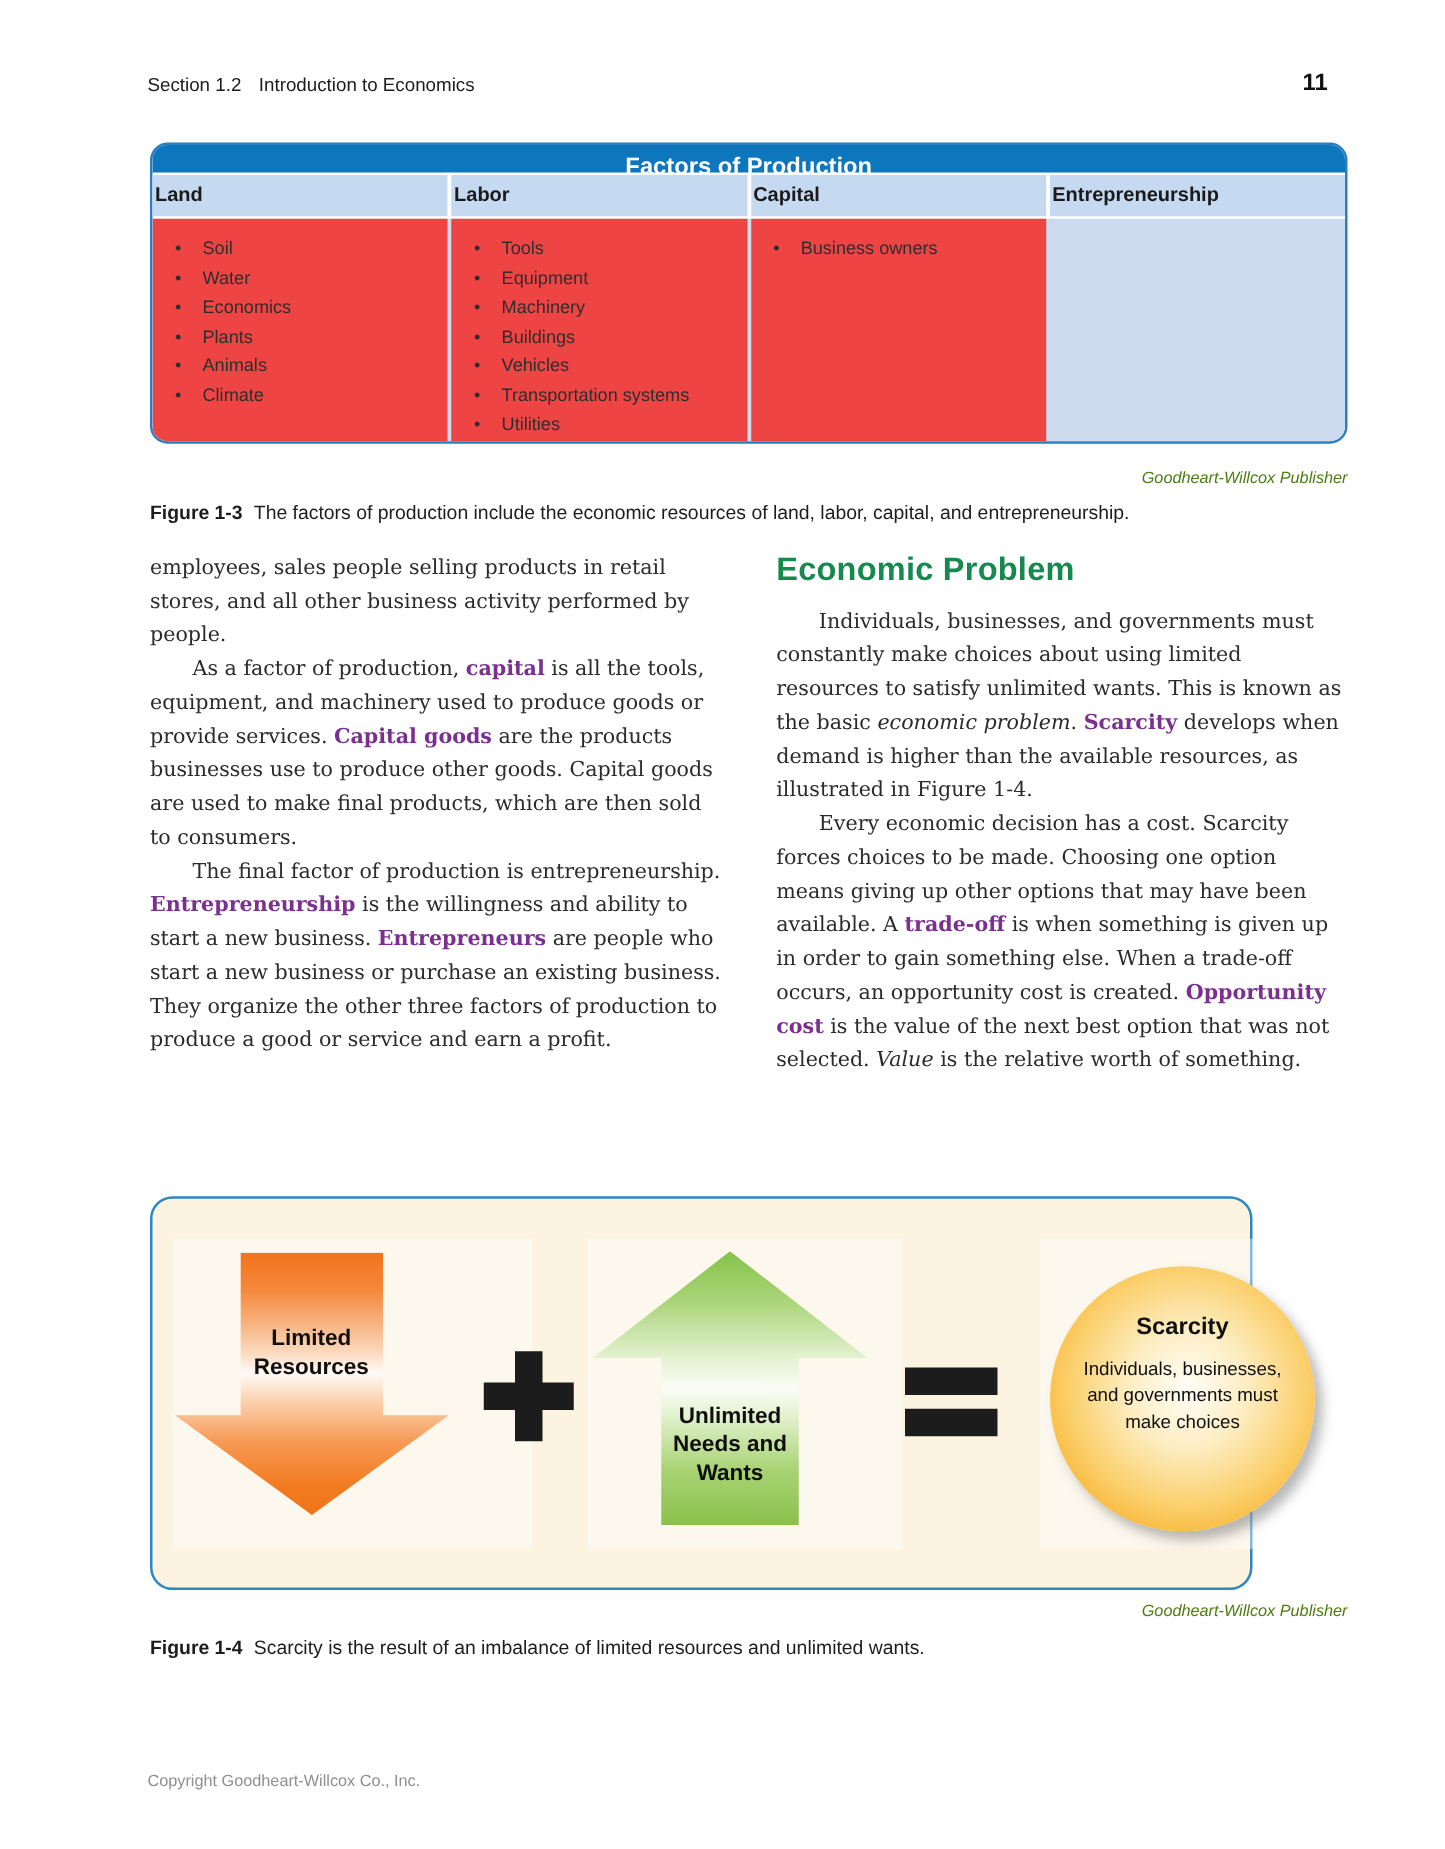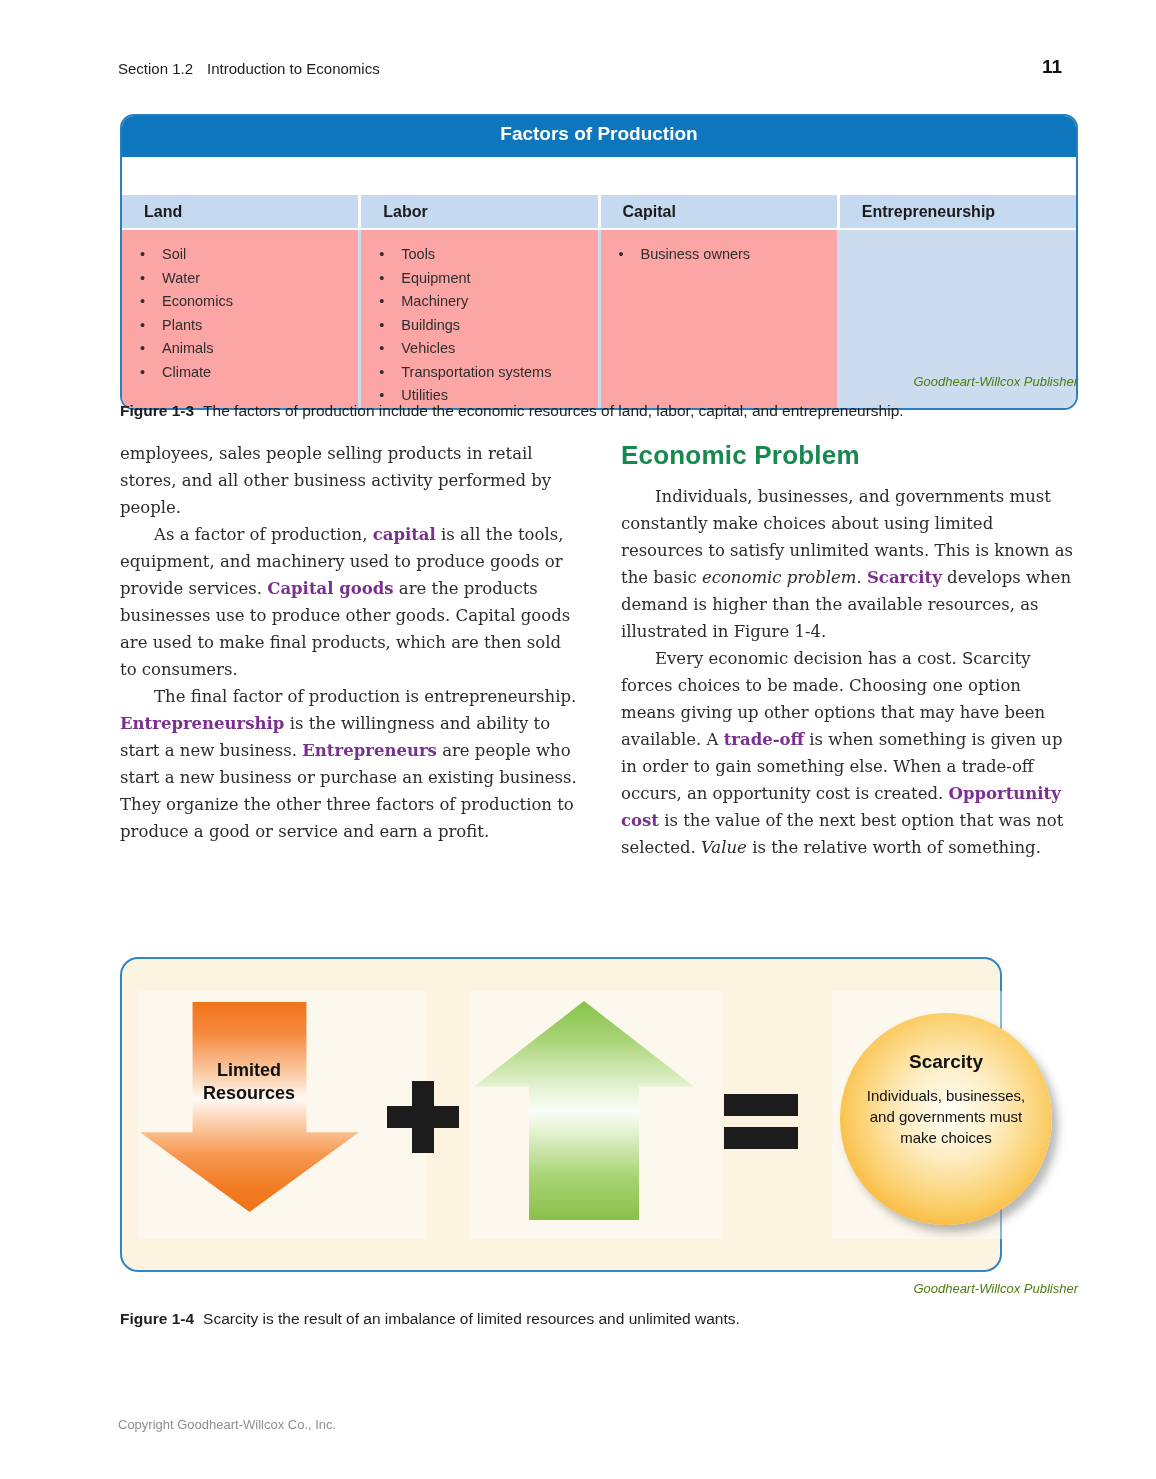--- a/index.html
+++ b/index.html
@@ -11,28 +11,28 @@
 
   
   .runhead { position:absolute; left:118px; top:60px; font-size:15px; color:#1c1c1c; }
   .runhead .sec { margin-right:14px; }
   .pagenum { position:absolute; left:1042px; top:56px; font-size:19px; font-weight:bold; color:#111; }
 
   
   .fop { position:absolute; left:120px; top:114px; width:958px;
          border:2px solid #2b7fc0; border-radius:14px; overflow:hidden; background:#ffffff; }
   .fop-title { background:#0e76bc; color:#ffffff; font-weight:bold; font-size:19px;
-               text-align:center; line-height:35px; height:41px; }
+               text-align:center; line-height:35px; height:22px; }
   .fop-headrow { display:grid; grid-template-columns:1fr 1fr 1fr 1fr; column-gap:3px;
                  background:#ffffff; margin-top:2px; }
   .fop-head { background:#c5d9f1; font-weight:bold; font-size:16px; color:#1a1a1a;
-              height:33px; line-height:33px; padding-left:22px;margin-top:36px; }
+              height:33px; line-height:33px; padding-left:2px; }
   .fop-bodyrow { display:grid; grid-template-columns:1fr 1fr 1fr 1fr; column-gap:3px;
                  background:#ccdcee; margin-top:2px; height:178px; }
-  .fop-cell { background:#fca5a5; list-style:none; padding:13px 6px 8px 16px; }
+  .fop-cell { background:#ef4444; list-style:none; padding:13px 6px 8px 16px; }
   .fop-cell li { position:relative; padding-left:24px; font-size:14.5px; line-height:23.5px; color:#2e2e2e; }
   .fop-cell li::before { content:"\2022"; position:absolute; left:2px; color:#2e2e2e; }
 
   
   .attrib { position:absolute; width:958px; left:120px; text-align:right;
             font-size:13px; font-style:italic; color:#4d7c0f; }
   .attrib1 { top:374px; }
   .attrib2 { top:1281px; }
   .caption { position:absolute; left:120px; width:958px; font-size:15.5px; color:#1d1d1d; }
   .caption1 { top:402px; }
@@ -161,20 +161,21 @@
 
     <div class="arrow-down"></div>
     <div class="fig-label lbl-limited">Limited Resources</div>
 
     <div class="plus-icon">
       <div class="ph"></div>
       <div class="pv"></div>
     </div>
 
     <div class="arrow-up"></div>
+    <div class="fig-label lbl-unlimited">Unlimited Needs and Wants</div>
 
     <div class="equals-icon">
       <div class="eb eb1"></div>
       <div class="eb eb2"></div>
     </div>
 
     <div class="scarcity-circle">
       <div class="scarcity-title">Scarcity</div>
       <div class="scarcity-text">Individuals, businesses, and governments must make choices</div>
     </div>

